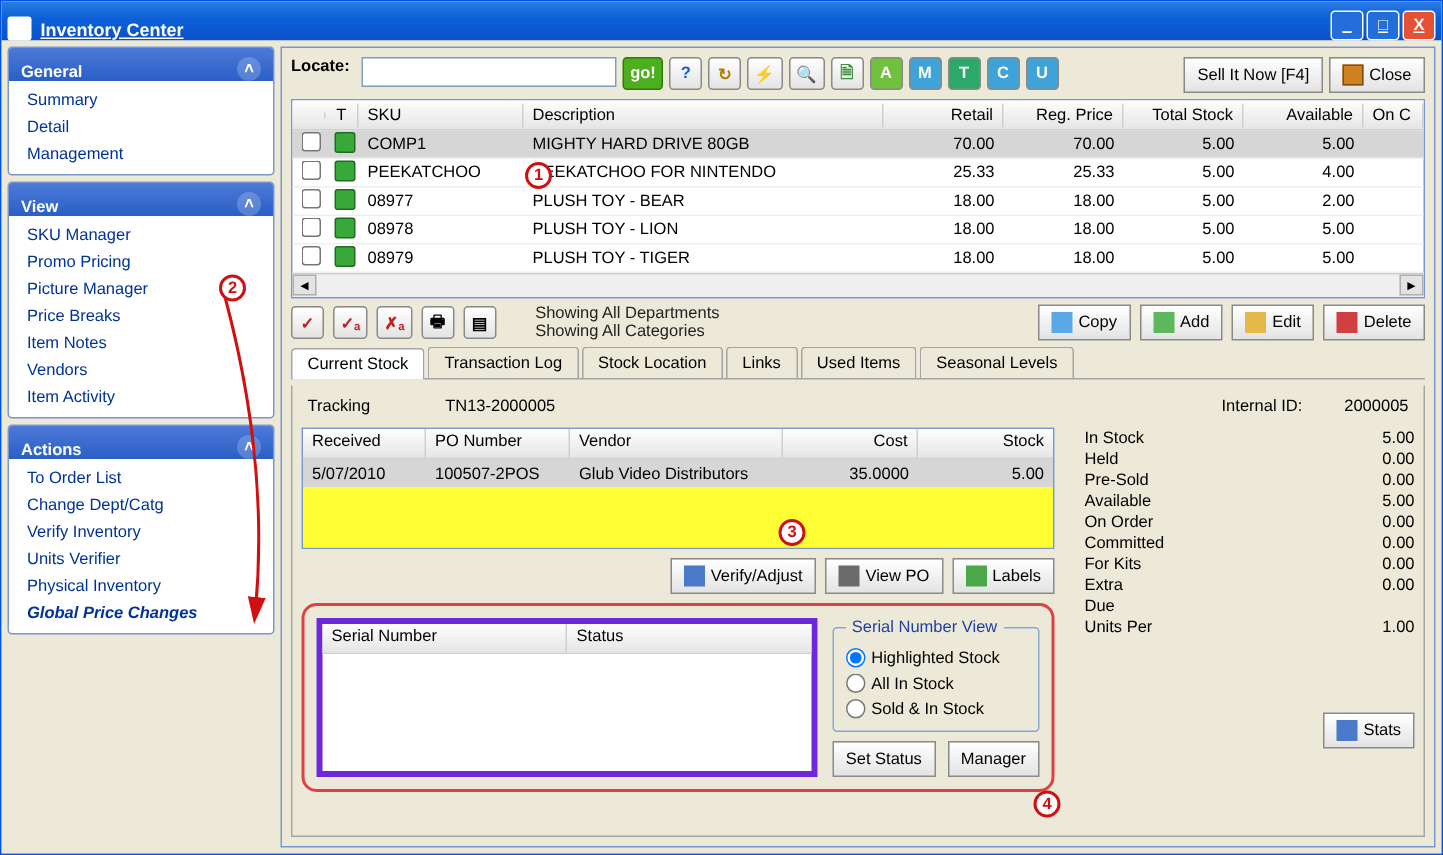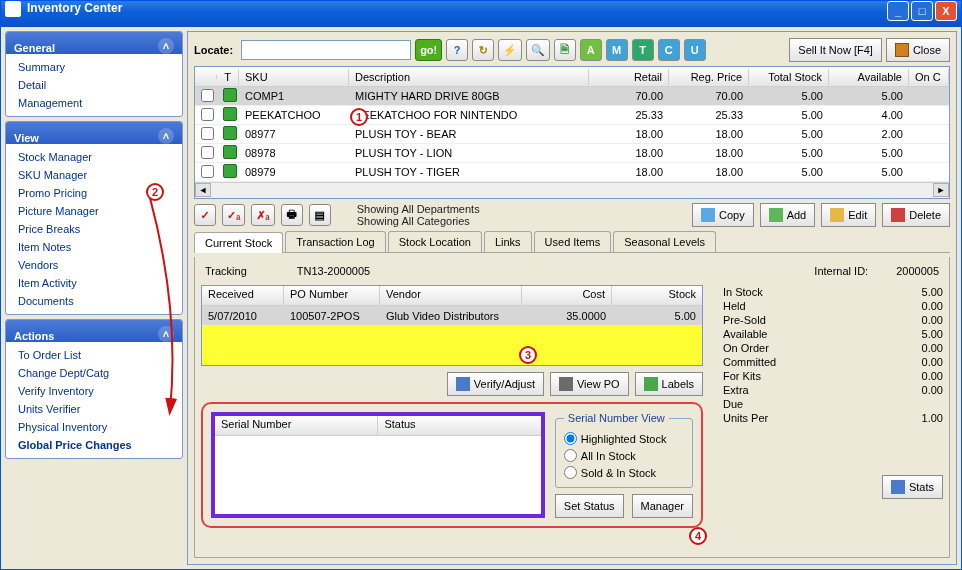--- a/index.html
+++ b/index.html
@@ -1,36 +1,36 @@
 <!DOCTYPE html>
 <html><head>
 <meta charset="utf-8">
 <style>
 * { box-sizing: border-box; margin: 0; padding: 0; font-family: Tahoma, Arial, sans-serif; font-size: 11px; }
 body { background: #ece9d8; width: 962px; height: 570px; overflow: hidden; border: 1px solid #0054e3; }
 
-.titlebar { height: 26px; background: linear-gradient(to bottom, #2a7ce0 0%, #0b5ed6 45%, #0b5ed6 55%, #0c4fc8 100%); color: #fff; display: flex; align-items: flex-start; padding: 0 4px; }
+.titlebar { height: 26px; background: linear-gradient(to bottom, #2a7ce0 0%, #0b5ed6 45%, #0b5ed6 55%, #0c4fc8 100%); color: #fff; display: flex; align-items: flex-end; padding: 0 4px; text-decoration: underline; }
 .titlebar .icon { width: 16px; height: 16px; background: #fff; border-radius: 2px; margin-right: 6px; }
 .titlebar .title { flex: 1; font-weight: bold; font-size: 12px; }
 .winbtn { width: 22px; height: 20px; margin-left: 2px; border: 1px solid #fff; background: #236ed8; color: #fff; text-align: center; line-height: 18px; font-weight: bold; border-radius: 3px; cursor: pointer; }
 .winbtn.close { background: #e55135; }
 
 .content { display: flex; height: calc(570px - 28px); background: #ece9d8; padding: 4px; gap: 4px; }
 
 .sidebar { width: 178px; display: flex; flex-direction: column; gap: 4px; }
 .panel { border: 1px solid #7a98cd; background: #fff; border-radius: 3px; overflow: hidden; }
 .panel-head { height: 22px; background: linear-gradient(to bottom, #4c7ad8, #2a5fc6); color: #fff; font-weight: bold; padding: 0 8px; display: flex; align-items: flex-end; justify-content: space-between; cursor: pointer; }
 .panel-head .chev { width: 16px; height: 16px; border-radius: 8px; background: #fff3; display: flex; align-items: center; justify-content: center; }
 .panel-body { padding: 4px 8px; }
 .panel-body a { display: block; color: #003399; text-decoration: none; padding: 3px 4px; cursor: pointer; }
-.panel-body a.bold { font-weight: bold; }
+.panel-body a.bold { font-weight: bold; font-style: italic; }
 
 .main { flex: 1; display: flex; flex-direction: column; gap: 4px; border: 1px solid #7a98cd; padding: 6px; background: #ece9d8; }
 
-.toolbar { display: flex; align-items: center; gap: 4px; }
+.toolbar { display: flex; gap: 4px; }
 .toolbar .label { font-weight: bold; margin-right: 4px; }
 .toolbar input[type=text] { height: 20px; border: 1px solid #7b9ebd; padding: 0 4px; }
 .tbtn { height: 22px; min-width: 22px; border: 1px solid #8a8a8a; background: linear-gradient(#fff,#e3e3e3); border-radius: 3px; padding: 0 4px; display: inline-flex; align-items: center; justify-content: center; cursor: pointer; font-weight: bold; }
 .goBtn { background: #4caf1e; color: #fff; border-color: #2f7a0d; }
 .letterA { background: #6fc13e; color:#fff; }
 .letterM { background: #3fa3d9; color:#fff; }
 .letterT { background: #2aa96b; color:#fff; }
 .letterC { background: #3fa3d9; color:#fff; }
 .letterU { background: #3fa3d9; color:#fff; }
 .btn { height: 24px; border: 1px solid #8a8a8a; background: linear-gradient(#fff,#e3e3e3); border-radius: 0; padding: 0 8px; display: inline-flex; align-items: center; gap: 4px; cursor: pointer; }
@@ -117,29 +117,27 @@
         <a>Detail</a>
         <a>Management</a>
       </div>
     </div>
     <div class="panel">
       <div class="panel-head">
         <span>View</span>
         <span class="chev">˄</span>
       </div>
       <div class="panel-body">
-        <a>Stock Manager</a>
         <a>SKU Manager</a>
         <a>Promo Pricing</a>
         <a>Picture Manager</a>
         <a>Price Breaks</a>
         <a>Item Notes</a>
         <a>Vendors</a>
         <a>Item Activity</a>
-        <a>Documents</a>
       </div>
     </div>
     <div class="panel">
       <div class="panel-head">
         <span>Actions</span>
         <span class="chev">˄</span>
       </div>
       <div class="panel-body">
         <a>To Order List</a>
         <a>Change Dept/Catg</a>

